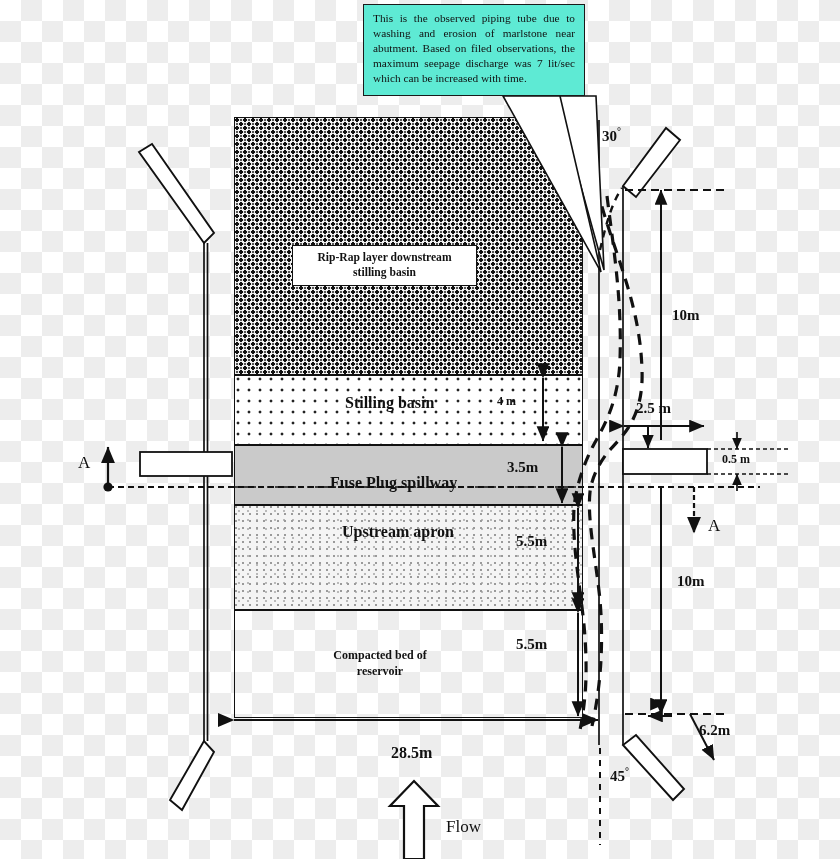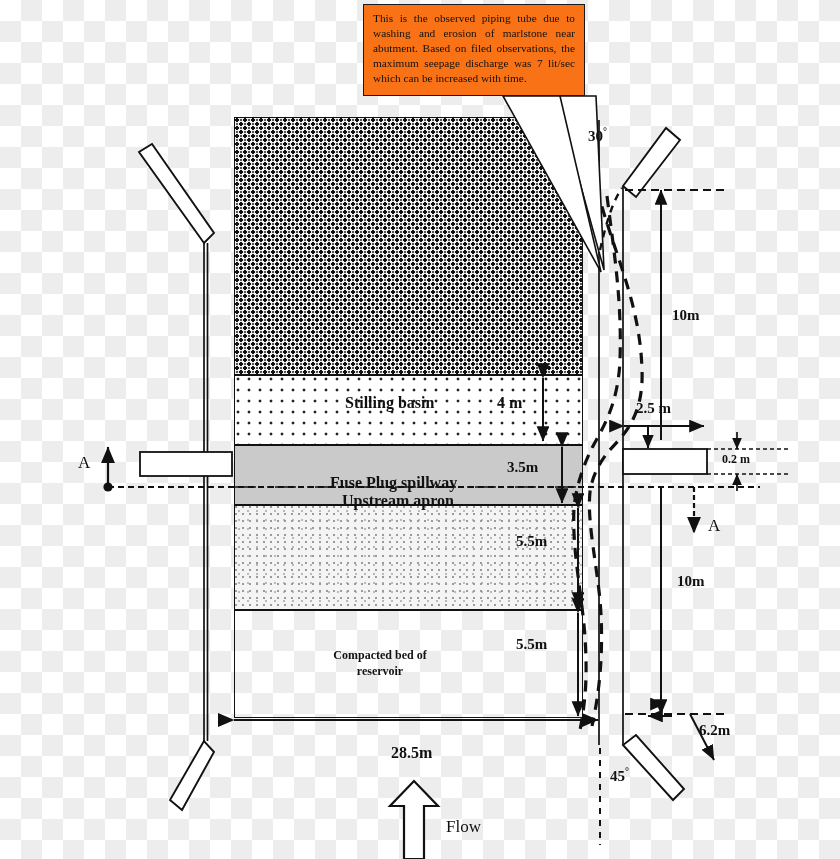--- a/index.html
+++ b/index.html
@@ -19,21 +19,21 @@
       linear-gradient(45deg,#ededed 25%,transparent 25%,transparent 75%,#ededed 75%);
     background-size:42px 42px;
     background-position:0 0,21px 21px;
   }
   #stage{position:absolute;left:0;top:0;width:840px;height:859px;}
   svg{position:absolute;left:0;top:0;}
   .lbl{position:absolute;font-weight:bold;color:#111;white-space:nowrap;}
   .lbl.reg{font-weight:normal;}
   #callout{
     position:absolute;left:363px;top:4px;width:222px;height:92px;
-    background:#f97316;border:1.6px solid #1a1a1a;
+    background:#5eead4;border:1.6px solid #1a1a1a;
     box-sizing:border-box;padding:6px 9px 0 9px;
     font-size:11.3px;line-height:1.33;color:#111;
     text-align:justify;text-justify:inter-word;
   }
   .region{position:absolute;box-sizing:border-box;}
   #riprap{
     left:234px;top:117px;width:349px;height:258px;
     border:1.6px solid #111;
     background-color:#f2f2f2;
     background-image:
@@ -82,20 +82,26 @@
 <div id="checker"></div>
 
 <div id="stage">
 
   <div class="region" id="riprap"></div>
   <div class="region" id="stilling"></div>
   <div class="region" id="fuse"></div>
   <div class="region" id="apron"></div>
   <div class="region" id="bed"></div>
 
+  <div id="riprapLabel">
+    <span>
+      <span>Rip-Rap layer downstream</span><br>
+      <span>stilling basin</span>
+    </span>
+  </div>
 
   <svg width="840" height="859">
     <defs>
       <marker id="ah" markerWidth="9" markerHeight="9" refX="7.4" refY="3.2" orient="auto">
         <path d="M0,0 L7.6,3.2 L0,6.4 z" fill="#111"></path>
       </marker>
       <marker id="ahs" markerWidth="8" markerHeight="8" refX="6.6" refY="2.9" orient="auto">
         <path d="M0,0 L6.8,2.9 L0,5.8 z" fill="#111"></path>
       </marker>
     </defs>
@@ -226,44 +232,44 @@
     <g stroke="#111" stroke-width="2.2" fill="#fff">
       <path d="M404,859 L404,806 L390,806 L414,781 L438,806 L424,806 L424,859 z"></path>
     </g>
   </svg>
 
   <div id="callout">
     <span>This is the observed piping tube due to washing and erosion of marlstone near abutment. Based on filed observations, the maximum seepage discharge was 7 lit/sec which can be increased with time.</span>
   </div>
 
   <div class="lbl" style="left:345px;top:394px;font-size:16px;">Stilling basin</div>
-  <div class="lbl" style="left:497px;top:394px;font-size:16px;font-family:Liberation Serif, serif;">4 m</div>
+  <div class="lbl" style="left:497px;top:394px;font-size:12px;font-family:Liberation Serif, serif;">4 m</div>
 
   <div class="lbl" style="left:330px;top:455px;font-size:16px;margin-top:19px;">Fuse  Plug spillway</div>
   <div class="lbl" style="left:507px;top:459px;font-size:15px;">3.5m</div>
 
-  <div class="lbl" style="left:342px;top:492px;font-size:16px;">Upstream apron</div>
+  <div class="lbl" style="left:342px;top:523px;font-size:16px;">Upstream apron</div>
   <div class="lbl" style="left:516px;top:533px;font-size:15px;">5.5m</div>
 
   <div class="lbl txt-center" style="left:305px;top:648px;width:150px;font-size:12px;line-height:1.3;display:block;">
     <span>Compacted bed of</span><br>
     <span>reservoir</span>
   </div>
   <div class="lbl" style="left:516px;top:636px;font-size:15px;">5.5m</div>
 
   <div class="lbl" style="left:391px;top:744px;font-size:16px;">28.5m</div>
 
   <div class="lbl reg" style="left:446px;top:817px;font-size:17px;">Flow</div>
 
   <div class="lbl" style="left:672px;top:307px;font-size:15px;">10m</div>
   <div class="lbl" style="left:677px;top:573px;font-size:15px;">10m</div>
 
   <div class="lbl" style="left:636px;top:400px;font-size:15px;">2.5 m</div>
-  <div class="lbl" style="left:722px;top:452px;font-size:12px;">0.2 m</div>
+  <div class="lbl" style="left:722px;top:452px;font-size:12px;">0.5 m</div>
   <div class="lbl" style="left:699px;top:714px;font-size:15px;margin-top:8px;">6.2m</div>
 
-  <div class="lbl" style="left:588px;top:126px;font-size:15px;font-family:Liberation Serif, serif;"><span>30</span><span style="vertical-align:super;font-size:10px;">°</span></div>
+  <div class="lbl" style="left:602px;top:126px;font-size:15px;font-family:Liberation Serif, serif;"><span>30</span><span style="vertical-align:super;font-size:10px;">°</span></div>
   <div class="lbl" style="left:610px;top:766px;font-size:15px;font-family:Liberation Serif, serif;"><span>45</span><span style="vertical-align:super;font-size:10px;">°</span></div>
 
   <div class="lbl reg" style="left:78px;top:453px;font-size:17px;">A</div>
   <div class="lbl reg" style="left:708px;top:516px;font-size:17px;">A</div>
 
 </div>
 
 </body></html>

